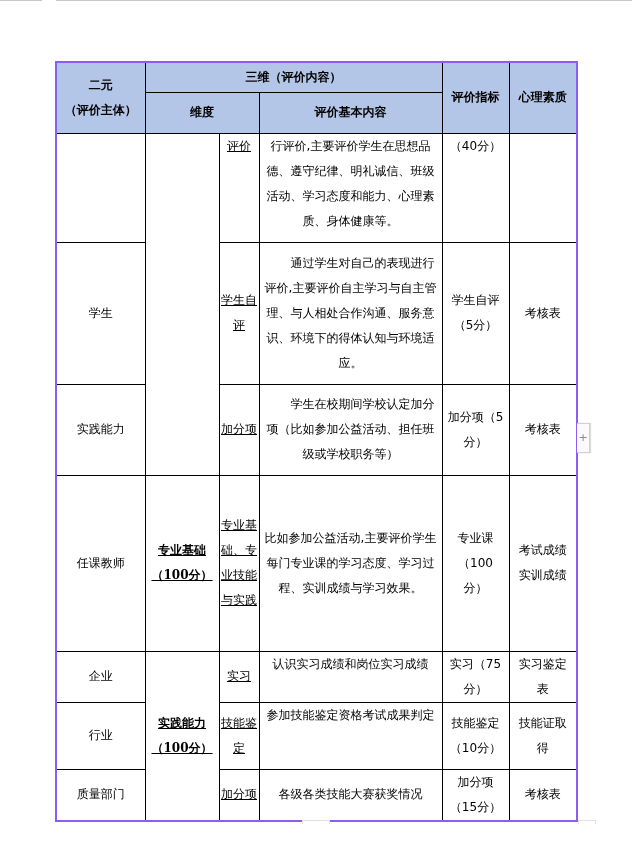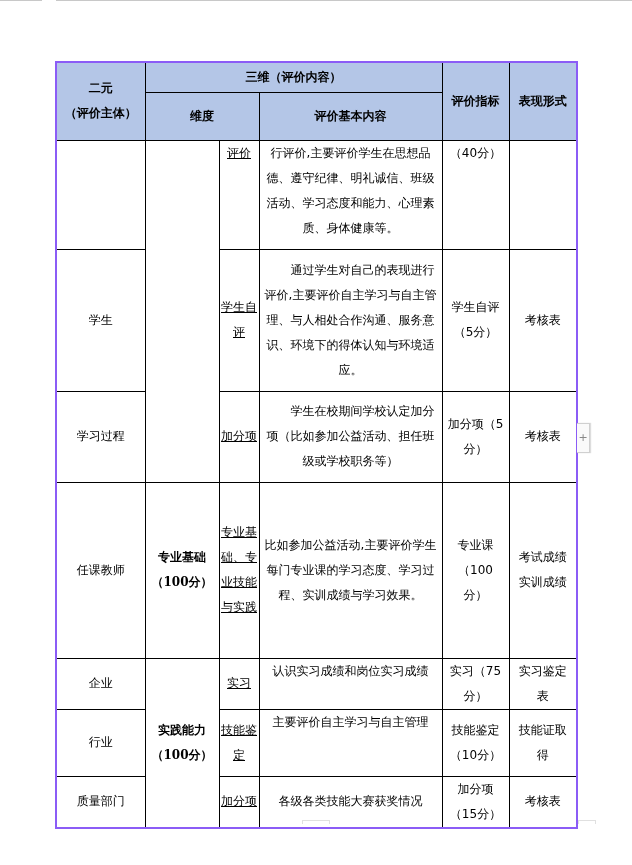--- a/index.html
+++ b/index.html
@@ -9,21 +9,21 @@
     .topbar-gap { position: absolute; left: 42px; top: 0; width: 14px; height: 1px; background: #fff; }
     table.eval { position: absolute; left: 55px; top: 61px; border-collapse: collapse; table-layout: fixed;
                  width: 521px; }
     table.eval td { border: 1px solid #000; padding: 0 4px; vertical-align: middle; text-align: center;
                     font-size: 12px; line-height: 25px; box-sizing: border-box; }
     table.eval { border: 2px solid #8b5cf6; }
     .hdr { background: #b4c6e7; font-weight: bold; font-size: 12.5px; line-height: 20px; }
     .left { text-align: left; }
     .top { vertical-align: top !important; }
     .indent { text-indent: 2em; margin-top: 10px; }
-    .bold-cat { font-weight: bold; font-family: "DejaVu Serif", "Liberation Serif", serif; font-size: 12.5px; line-height: 26px; }
+    .bold-cat { font-weight: bold; font-family: "DejaVu Serif", "Liberation Serif", serif; font-size: 12.5px; line-height: 26px; text-decoration: underline; }
     .narrow { padding: 0 1px !important; text-decoration: underline; }
     .plus-btn { position: absolute; left: 577px; top: 423px; width: 12px; height: 28px;
                 border: 1px solid #d0d0d0; border-left: none; background: #fafafa; color: #888;
                 font-size: 11px; line-height: 28px; text-align: center; box-shadow: 1px 0 1px #ddd; }
     .handle { position: absolute; height: 3px; border: 1px solid #e0e0e0; border-bottom: none; background: #fff; }
   </style>
 </head>
 <body>
 
 <div class="topbar"></div>
@@ -39,23 +39,23 @@
     <col style="width:68px">
   </colgroup>
   <tbody>
       <tr style="height:30px">
     <td class="hdr" rowspan="2">
       <div>二元</div>
       <div>（评价主体）</div>
     </td>
     <td class="hdr" colspan="3">三维（评价内容）</td>
     <td class="hdr" rowspan="2">评价指标</td>
-    <td class="hdr" rowspan="2">表现形式</td>
+    <td class="hdr" rowspan="2">心理素质</td>
   </tr>
-  <tr style="height:48px">
+  <tr style="height:41px">
     <td class="hdr" colspan="2">维度</td>
     <td class="hdr">评价基本内容</td>
   </tr>
 
   <tr style="height:109px">
     <td></td>
     <td rowspan="3"></td>
     <td class="top narrow">评价</td>
     <td class="left top">行评价,主要评价学生在思想品德、遵守纪律、明礼诚信、班级活动、学习态度和能力、心理素质、身体健康等。</td>
     <td class="top">（40分）</td>
@@ -64,21 +64,21 @@
 
   <tr style="height:142px">
     <td>学生</td>
     <td class="narrow">学生自评</td>
     <td class="left indent">通过学生对自己的表现进行评价,主要评价自主学习与自主管理、与人相处合作沟通、服务意识、环境下的得体认知与环境适应。</td>
     <td>学生自评（5分）</td>
     <td>考核表</td>
   </tr>
 
   <tr style="height:91px">
-    <td>学习过程</td>
+    <td>实践能力</td>
     <td class="narrow">加分项</td>
     <td class="left indent">学生在校期间学校认定加分项（比如参加公益活动、担任班级或学校职务等）</td>
     <td>加分项（5分）</td>
     <td>考核表</td>
   </tr>
 
   <tr style="height:176px">
     <td>任课教师</td>
     <td class="bold-cat">专业基础（100分）</td>
     <td class="narrow">专业基础、专业技能与实践</td>
@@ -92,21 +92,21 @@
     <td rowspan="3" class="bold-cat">实践能力（100分）</td>
     <td class="narrow">实习</td>
     <td class="left top">认识实习成绩和岗位实习成绩</td>
     <td>实习（75分）</td>
     <td>实习鉴定表</td>
   </tr>
 
   <tr style="height:67px">
     <td>行业</td>
     <td class="narrow">技能鉴定</td>
-    <td class="left top">主要评价自主学习与自主管理</td>
+    <td class="left top">参加技能鉴定资格考试成果判定</td>
     <td>技能鉴定（10分）</td>
     <td>技能证取得</td>
   </tr>
 
   <tr style="height:51px">
     <td>质量部门</td>
     <td class="narrow">加分项</td>
     <td class="left">各级各类技能大赛获奖情况</td>
     <td>加分项（15分）</td>
     <td>考核表</td>

